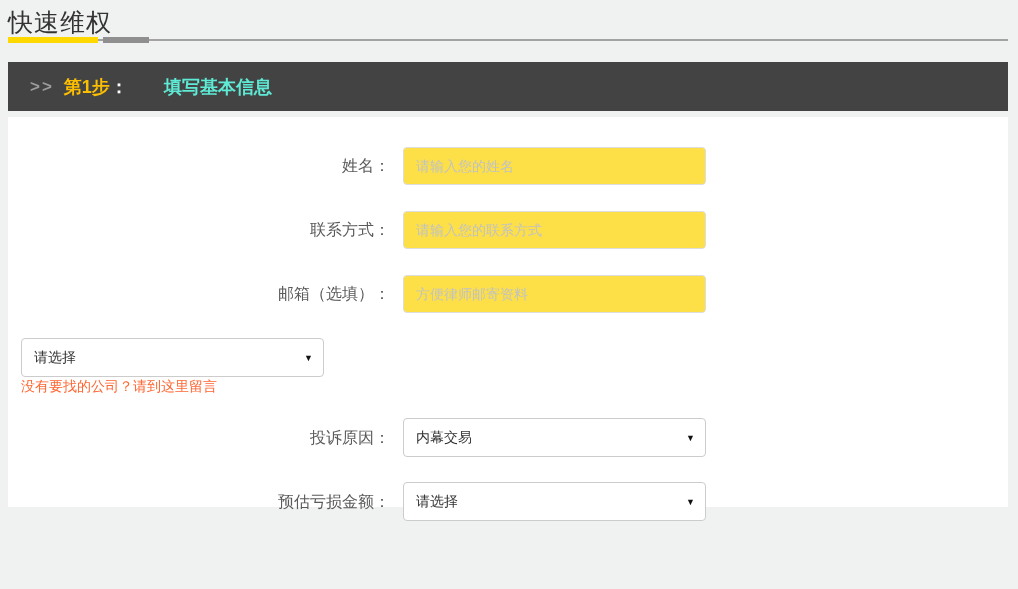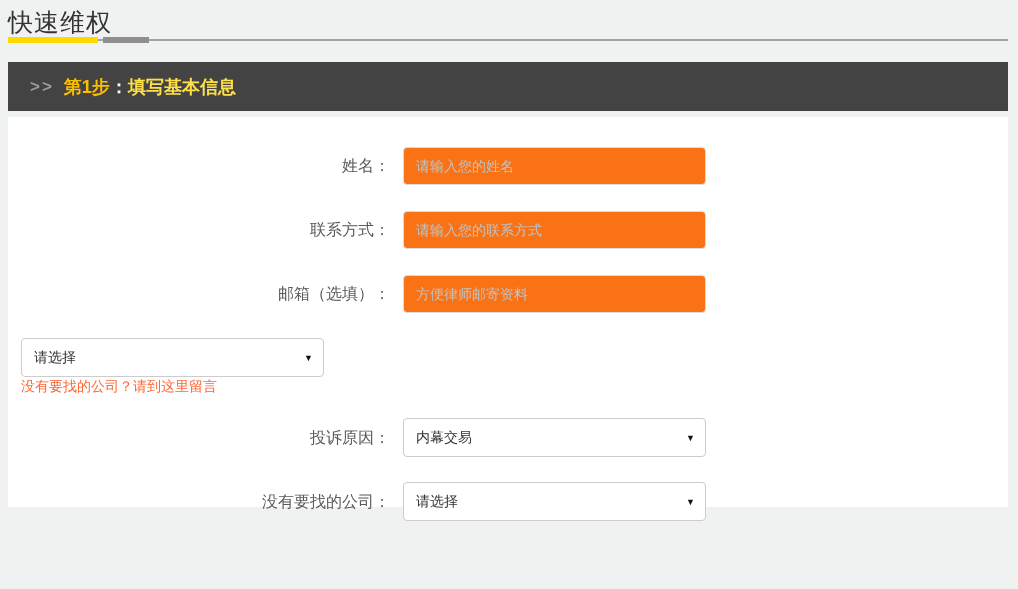--- a/index.html
+++ b/index.html
@@ -37,21 +37,21 @@
     background: #434343;
     display: flex; align-items: center;
     padding-left: 22px;
   }
   .step-chevrons {
     color: #9c9c9c; font-size: 17px; font-weight: bold;
     letter-spacing: 2px; margin-right: 10px;
   }
   .step-label { color: #fcbe00; font-size: 18px; font-weight: bold; }
   .step-separator { color: #ffffff; font-size: 18px; font-weight: bold; }
-  .step-title { color: #fde047; font-size: 18px; font-weight: bold; }
+  .step-title { color: #5eead4; font-size: 18px; font-weight: bold; margin-left: 36px; }
 
   
   .form-panel {
     position: absolute; left: 8px; top: 117px; width: 1000px; height: 390px;
     background: #ffffff;
     padding-top: 30px;
   }
   .form-row { display: flex; align-items: center; margin-bottom: 26px; }
   .form-row.has-extra { align-items: flex-start; margin-bottom: 22px; }
   .form-row.mb25 { margin-bottom: 25px; align-items: center; }
@@ -62,21 +62,21 @@
     flex-shrink: 0;
   }
   .control-col { margin-left: 13px; }
   .text-input {
     width: 303px; height: 38px;
     border: 1px solid #ddd; border-radius: 4px;
     font-size: 14px; color: #333;
     padding: 0 12px;
     outline: none;
     font-family: "Liberation Sans", "DejaVu Sans", sans-serif;
-    background: #f97316;
+    background: #fde047;
   }
   .text-input::placeholder { color: #c2c2c2; opacity: 1; }
   .select-box {
     width: 303px; height: 39px;
     border: 1px solid #ccc; border-radius: 4px;
     background: #fff;
     display: flex; align-items: center;
     padding: 0 10px 0 12px;
     cursor: pointer;
     position: relative;
@@ -145,21 +145,21 @@
     <label class="field-label">投诉原因：</label>
     <div class="control-col">
       <div class="select-box">
         <span class="select-value">内幕交易</span>
         <span class="select-arrow">▼</span>
       </div>
     </div>
   </div>
 
   <div class="form-row">
-    <label class="field-label">没有要找的公司：</label>
+    <label class="field-label">预估亏损金额：</label>
     <div class="control-col">
       <div class="select-box">
         <span class="select-value">请选择</span>
         <span class="select-arrow">▼</span>
       </div>
     </div>
   </div>
 
 </div>
 

